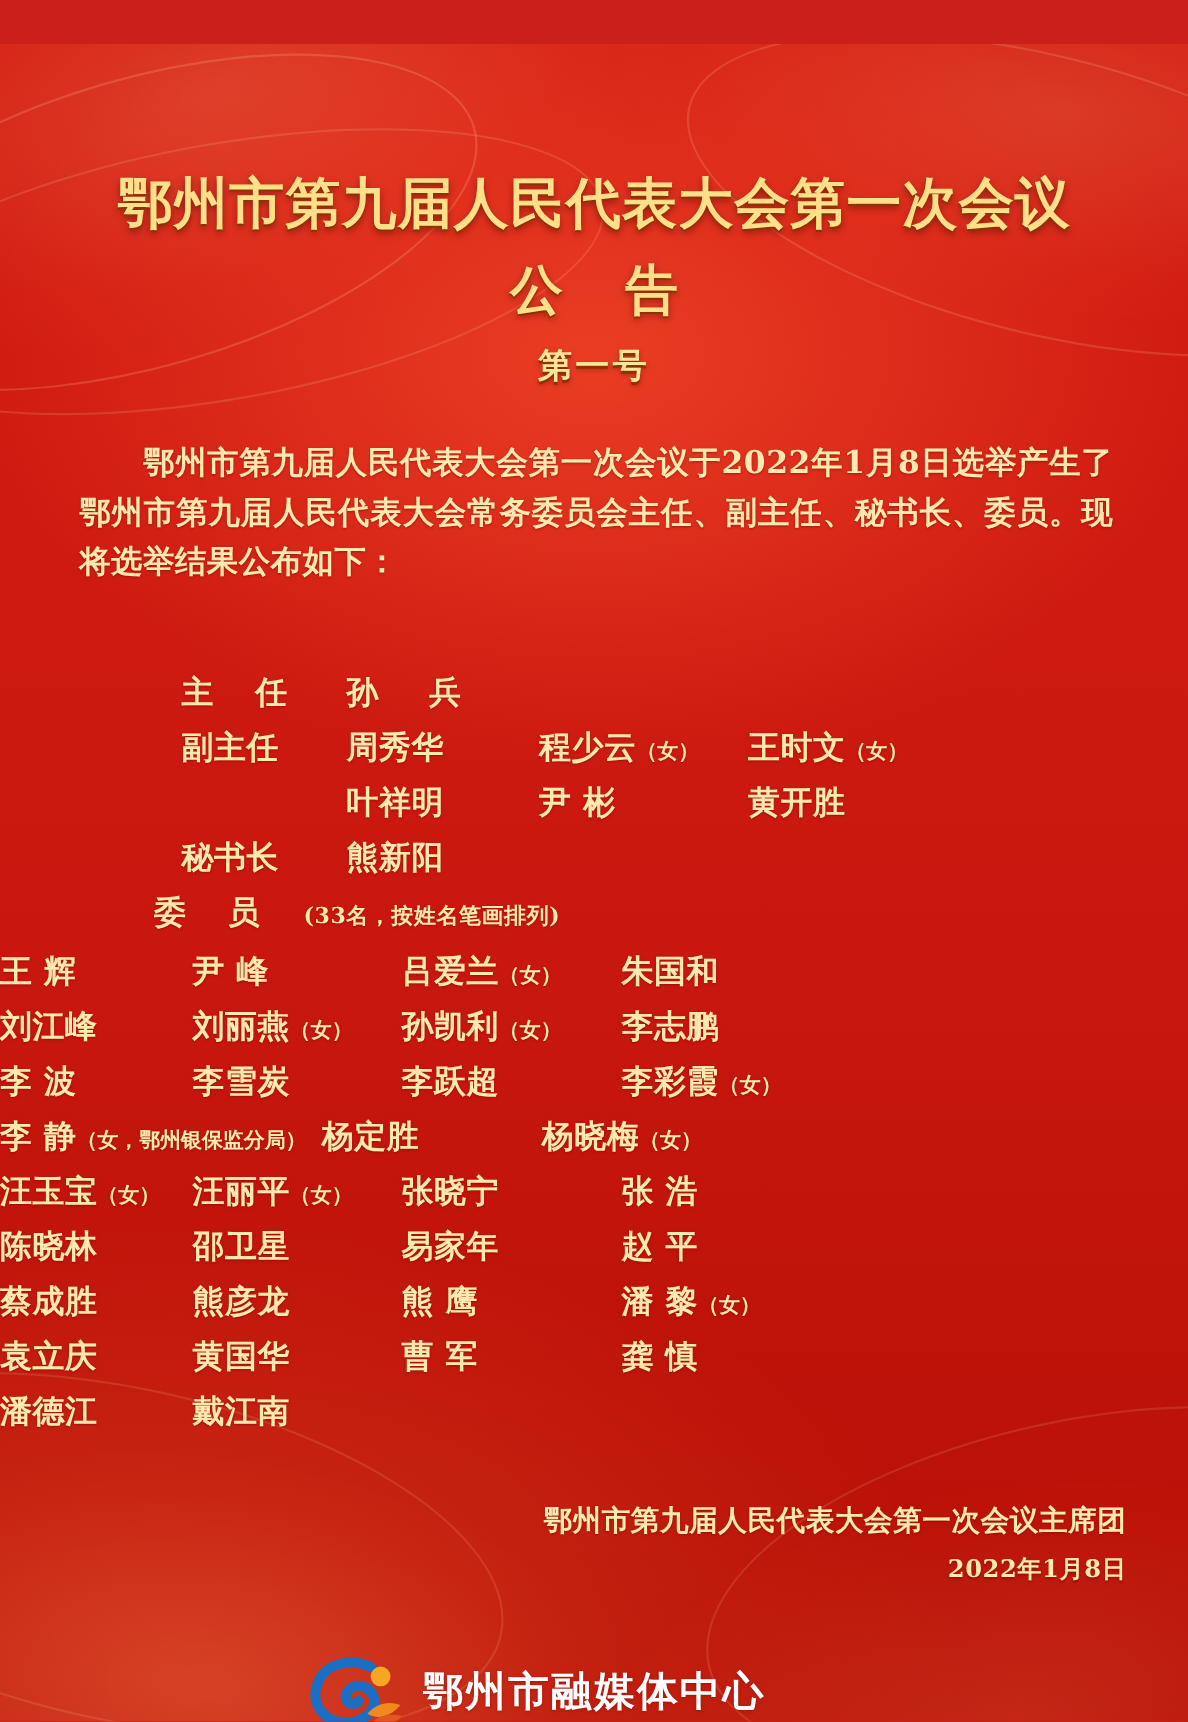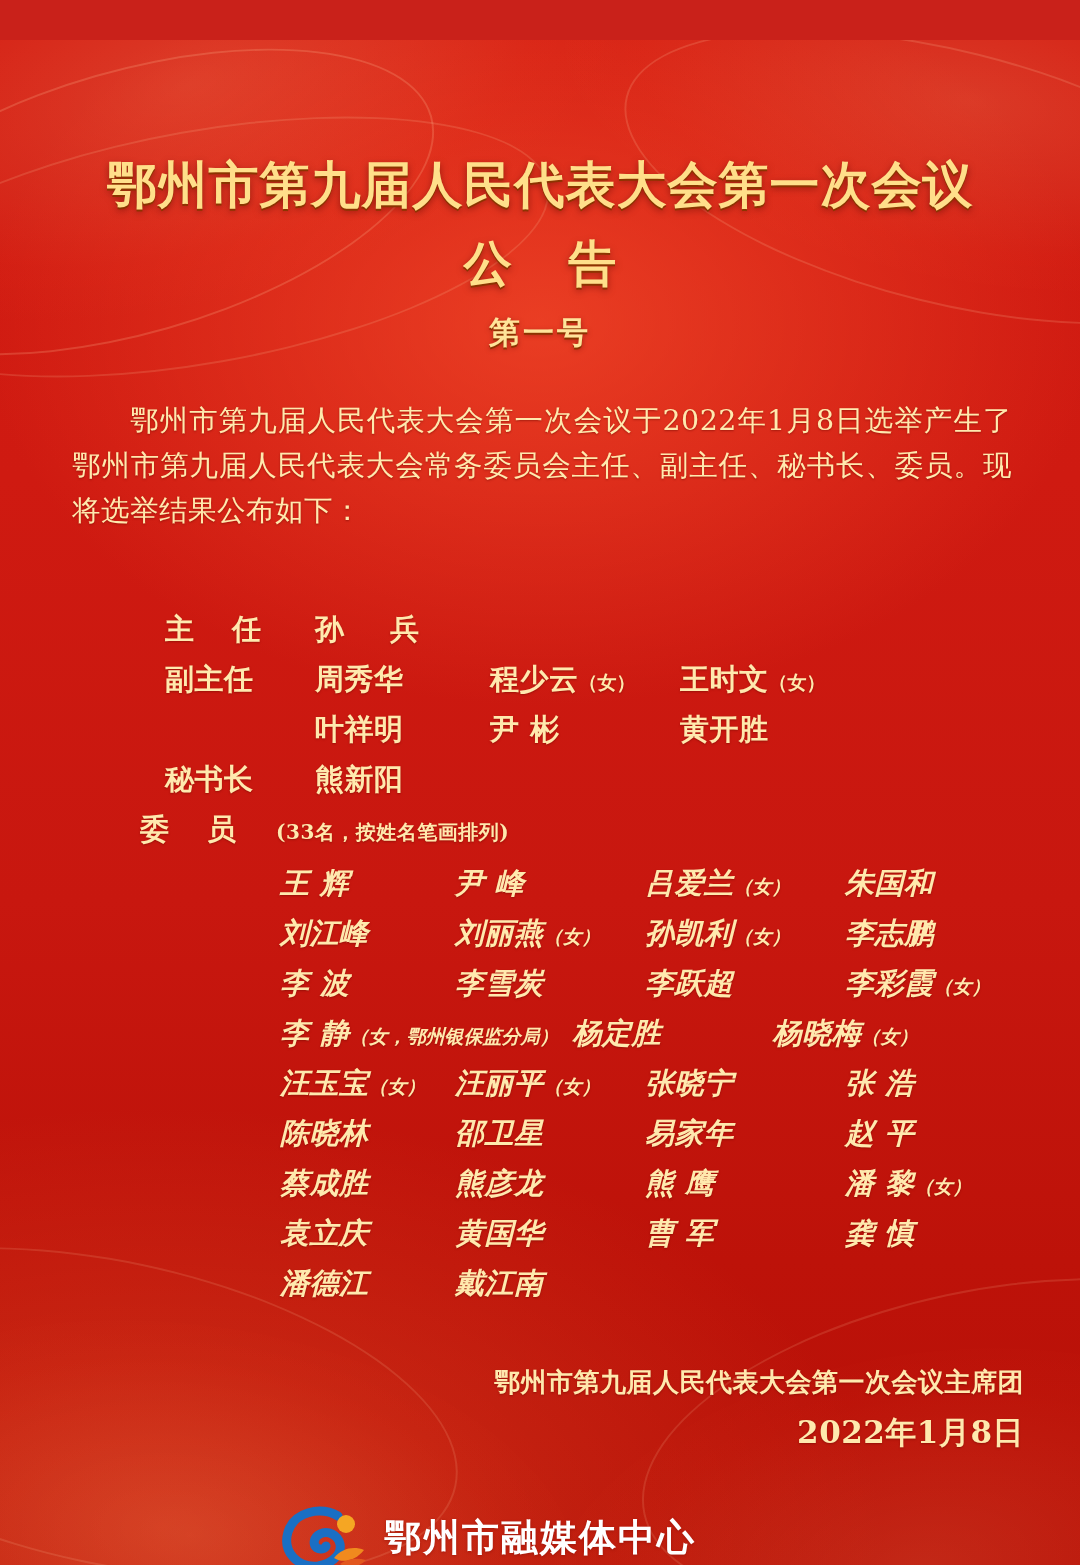--- a/index.html
+++ b/index.html
@@ -114,21 +114,21 @@
     color: #ffe49a;
     text-shadow: 0 2px 0 #8c3400, 0 2px 5px rgba(90,10,0,0.5);
   }
 
   .body-text {
     position: absolute;
     top: 358px;
     left: 72px;
     width: 940px;
     font-family: "DejaVu Serif", "Liberation Serif", serif;
-    font-weight: normal;
+    font-weight: bold;
     font-size: 28.5px;
     line-height: 45px;
     color: #ffe9ae;
     text-align: justify;
     text-indent: 58px;
     letter-spacing: 0.5px;
     text-shadow: 0 1px 2px rgba(110,10,0,0.5);
   }
 
   .roster {
@@ -187,36 +187,34 @@
     align-items: baseline;
     height: 52px;
   }
   .member-rows {
     margin-top: 2px;
   }
   .mrow {
     display: flex;
     align-items: baseline;
     height: 50px;
-    padding-left: 280px;
-    font-style: italic;
   }
 
   .signature {
     position: absolute;
     right: 56px;
     top: 1325px;
     text-align: right;
     font-family: "DejaVu Serif", "Liberation Serif", serif;
     font-weight: bold;
     color: #ffe9ae;
     text-shadow: 0 1px 2px rgba(110,10,0,0.5);
   }
   .sig-line1 { font-size: 26px; letter-spacing: 0.5px; }
-  .sig-line2 { font-size: 31px; margin-top: 12px; letter-spacing: 0.5px; }
+  .sig-line2 { font-size: 22px; margin-top: 12px; letter-spacing: 0.5px; }
 
   .footer-brand {
     position: absolute;
     left: 0;
     top: 1462px;
     width: 972px;
     display: flex;
     align-items: center;
     justify-content: center;
     gap: 16px;

